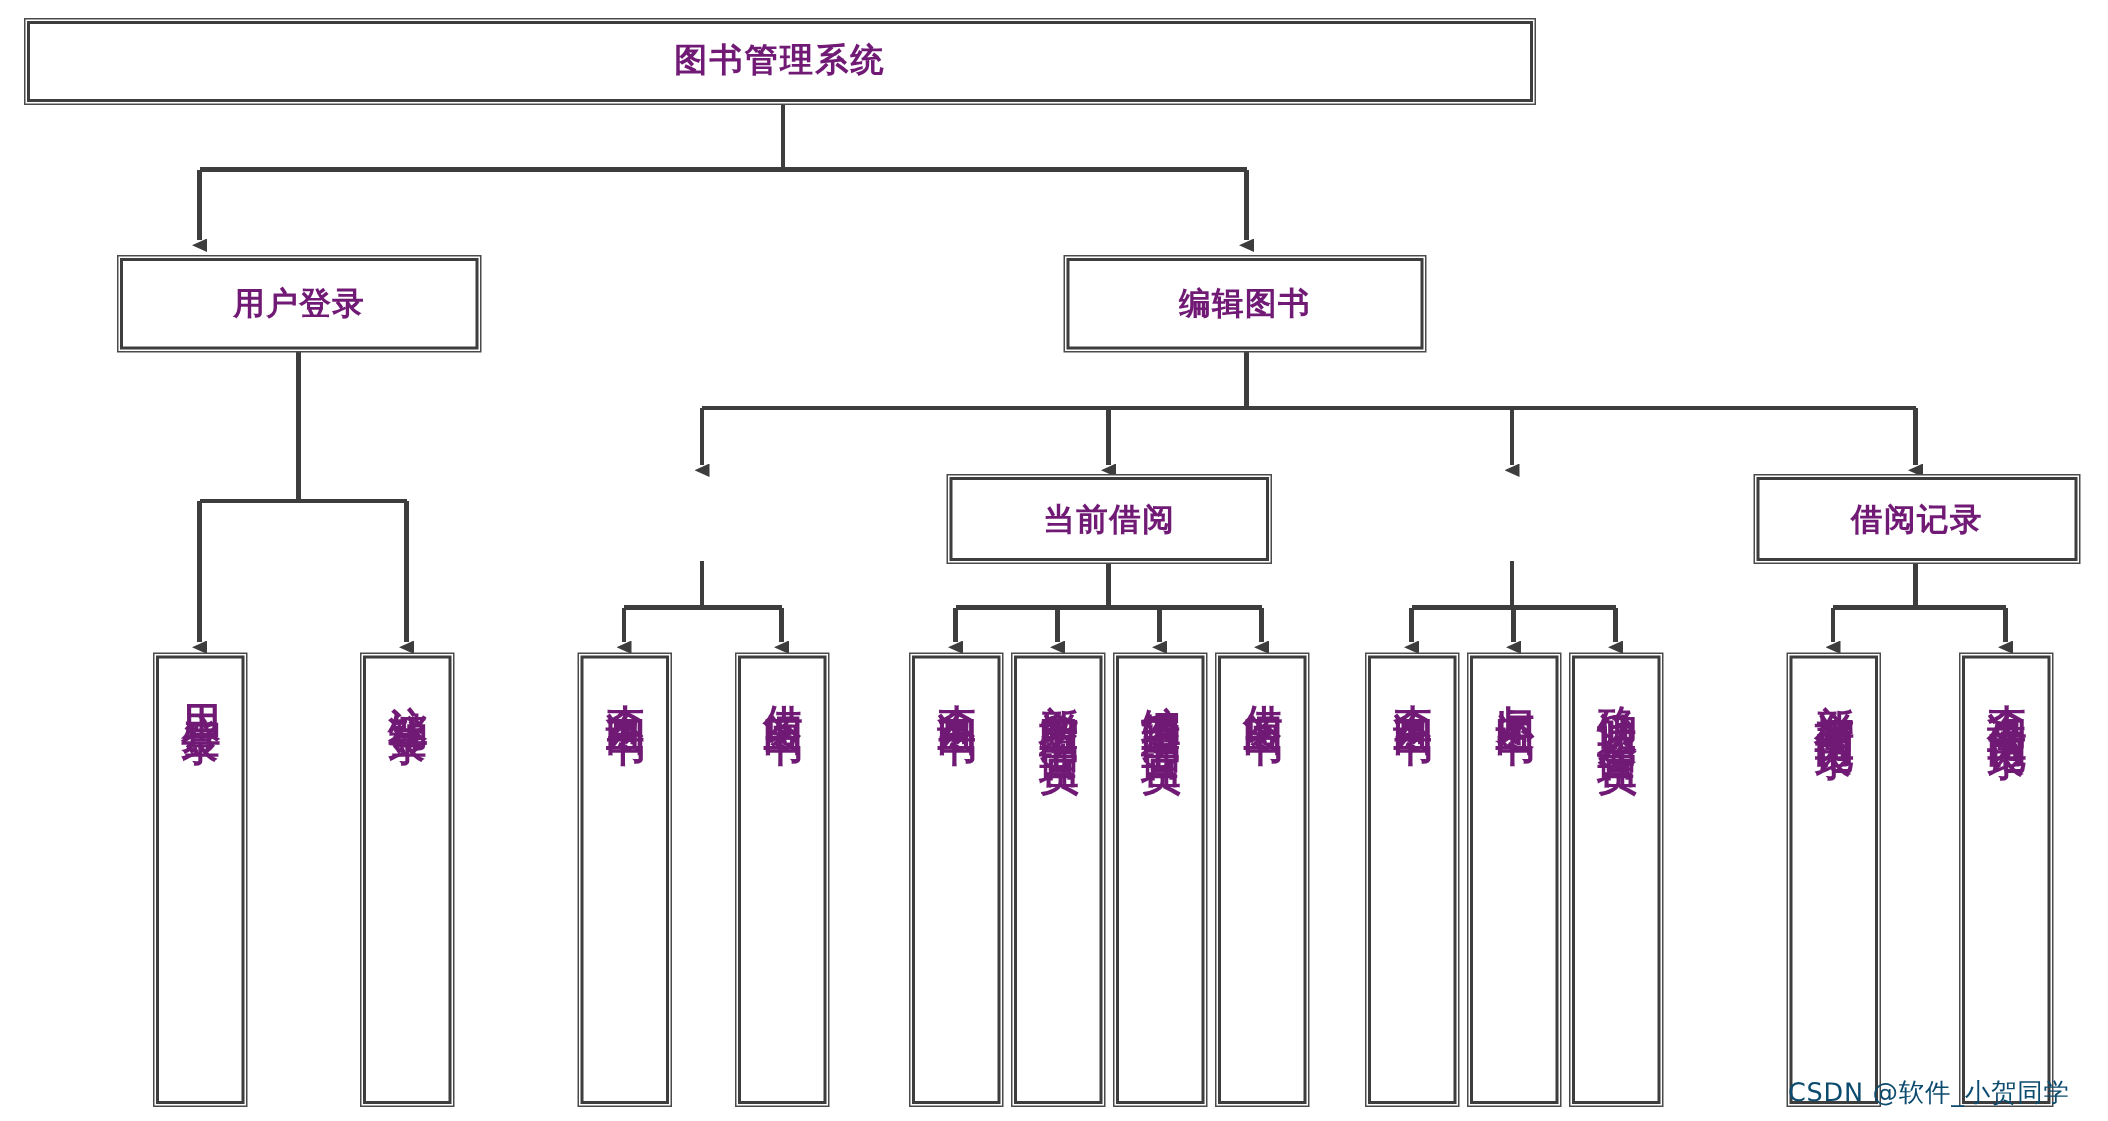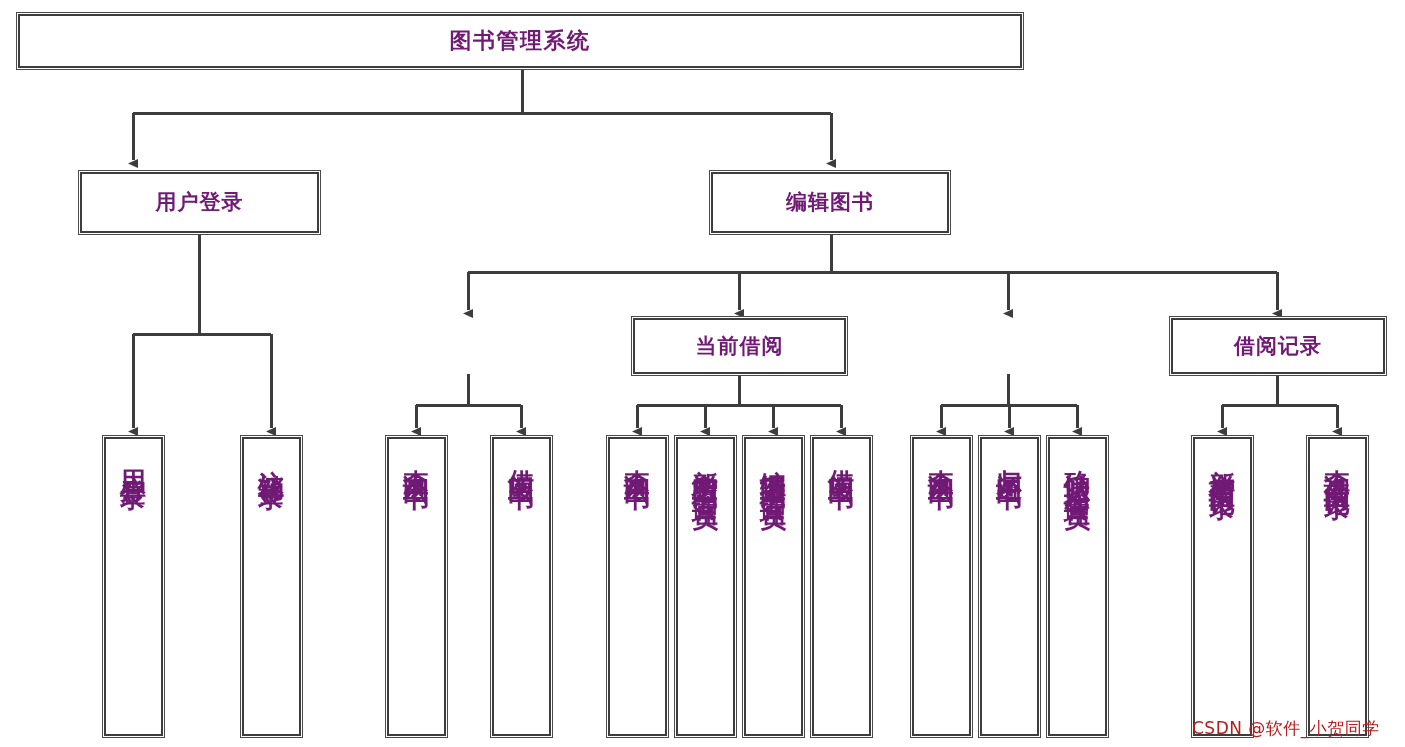--- a/index.html
+++ b/index.html
@@ -60,21 +60,21 @@
     writing-mode:vertical-rl;
     text-orientation:upright;
     font-size:26px;
     letter-spacing:5px;
     line-height:1;
     white-space:nowrap;
   }
   .watermark{
     position:absolute;
     font-size:17px;
-    color:#b91c1c;
+    color:#0c4a6e;
     letter-spacing:0.5px;
     white-space:nowrap;
     user-select:none;
   }
 </style>
 </head>
 <body>
 
 <div id="canvas">
 

